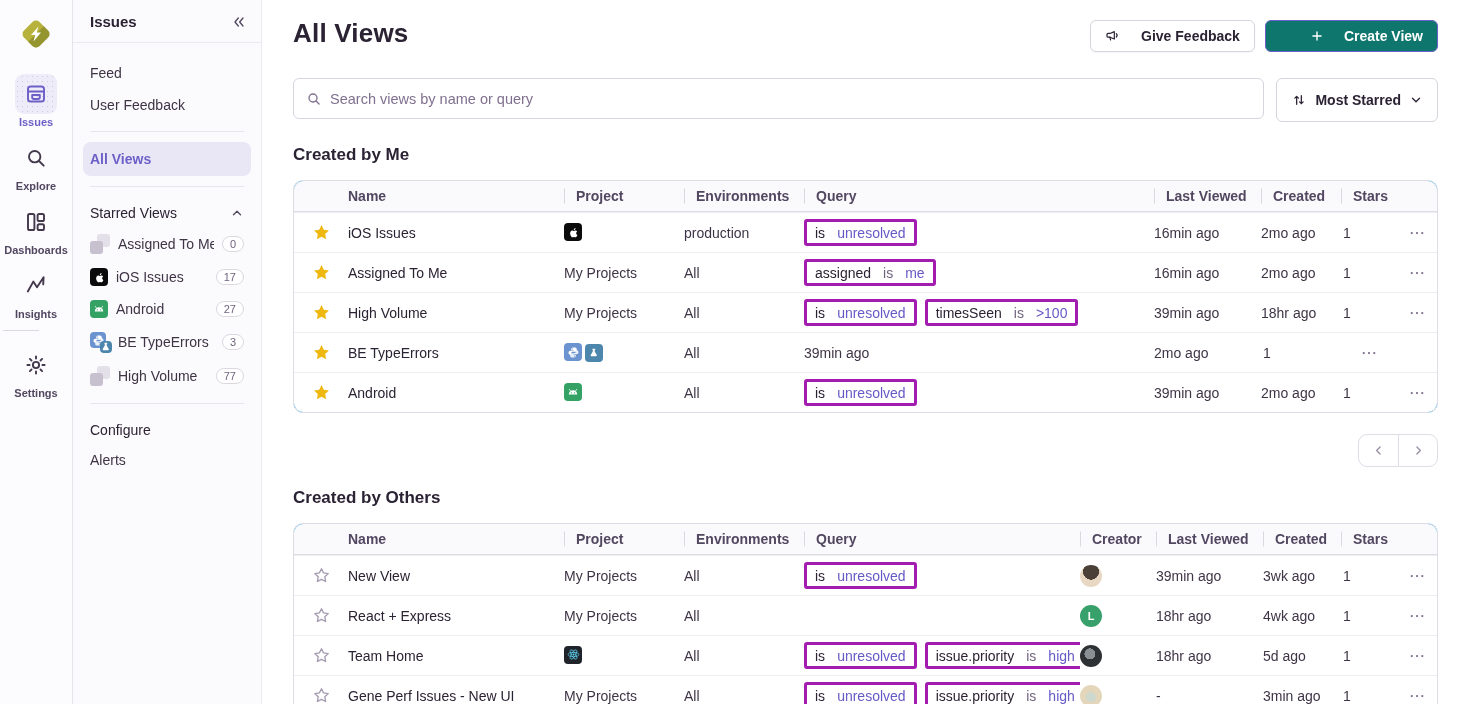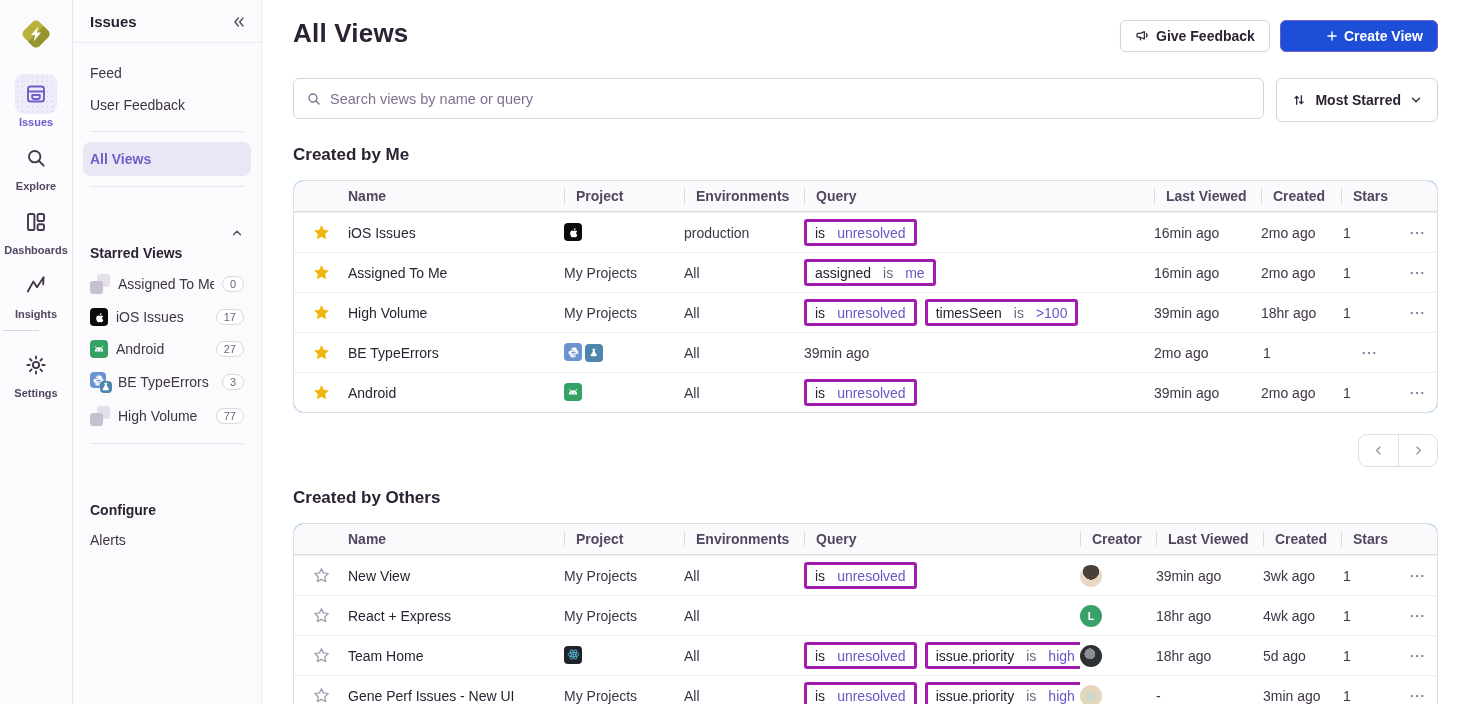--- a/index.html
+++ b/index.html
@@ -37,21 +37,21 @@
   .sidebar-title { font-size:15px; font-weight:700; color:#2b2233; }
   .collapse-btn { cursor:pointer; display:flex; color:#524761; }
   .sb-body { padding:14px 10px 0 10px; }
   .sb-link { padding:8px 7px; font-size:14px; color:#3e3446; cursor:pointer; border-radius:8px; }
   .sb-divider { height:1px; background:#e8e5ec; margin:10px 7px; }
   .sb-link.selected { background:#e9e6f6; color:#6c5fc7; font-weight:600; padding:9px 7px; }
   .sb-section-head {
     display:flex; align-items:center; justify-content:space-between;
     padding:8px 7px 6px 7px; cursor:pointer;
   }
-  .sb-section-title { font-size:14px; font-weight:700; color:#2b2233;margin-top:40px; }
+  .sb-section-title { font-size:14px; font-weight:400; color:#2b2233; }
   .sb-item {
     display:flex; align-items:center; gap:8px; padding:7px 7px; cursor:pointer; border-radius:8px;
   }
   .sb-item-icon { width:20px; height:20px; flex:0 0 20px; display:flex; align-items:center; justify-content:center; position:relative; }
   .sb-item-label { flex:1; font-size:14px; color:#3e3446; white-space:nowrap; overflow:hidden; }
   .count-pill {
     font-size:11px; color:#71637e; border:1px solid #dcd8e0; border-radius:20px;
     padding:1px 7px; background:#fff; min-width:22px; text-align:center;
   }
   .proj-ic { border-radius:4px; display:inline-flex; align-items:center; justify-content:center; }
@@ -65,25 +65,25 @@
   .ic-react  { background:#20232a; }
   .stack-back { position:absolute; top:0; right:0; width:13px; height:13px; border-radius:3px; background:#e4e0e9; }
   .stack-front{ position:absolute; bottom:0; left:0; width:13px; height:13px; border-radius:3px; background:#c6c0cf; }
   .overlap-second { margin-left:3px; }
   
   .main { flex:1; padding:18px 33px 0 31px; background:#ffffff; overflow:hidden; }
   .main-header { display:flex; align-items:flex-start; justify-content:space-between; }
   .page-title { font-size:26px; font-weight:700; color:#2b2233; letter-spacing:0.2px; }
   .header-actions { display:flex; gap:10px; margin-top:2px; }
   .btn {
-    display:inline-flex; align-items:center; gap:5px; height:32px; padding:0 14px;
+    display:inline-flex; align-items:center; gap:20px; height:32px; padding:0 14px;
     border-radius:6px; font-size:14px; font-weight:600; cursor:pointer; border:1px solid transparent;
   }
   .btn-default { background:#fff; border-color:#d8d4de; color:#2b2233; box-shadow:0 1px 2px rgba(43,34,51,0.04); }
-  .btn-primary { background:#1d4ed8; color:#fff; border-color:#6c5fc7;padding-left:44px; }
+  .btn-primary { background:#0f766e; color:#fff; border-color:#6c5fc7;padding-left:44px; }
   .toolbar { display:flex; gap:12px; margin-top:26px; }
   .search-box {
     flex:1; height:41px; border:1px solid #d8d4de; border-radius:6px; background:#fff;
     display:flex; align-items:center; padding:0 12px; gap:8px;
   }
   .search-box input {
     border:none; outline:none; flex:1; font-size:14.5px; color:#2b2233; background:transparent;
     font-family:"Liberation Sans","DejaVu Sans",sans-serif;
   }
   .search-box input::placeholder { color:#80708f; }

